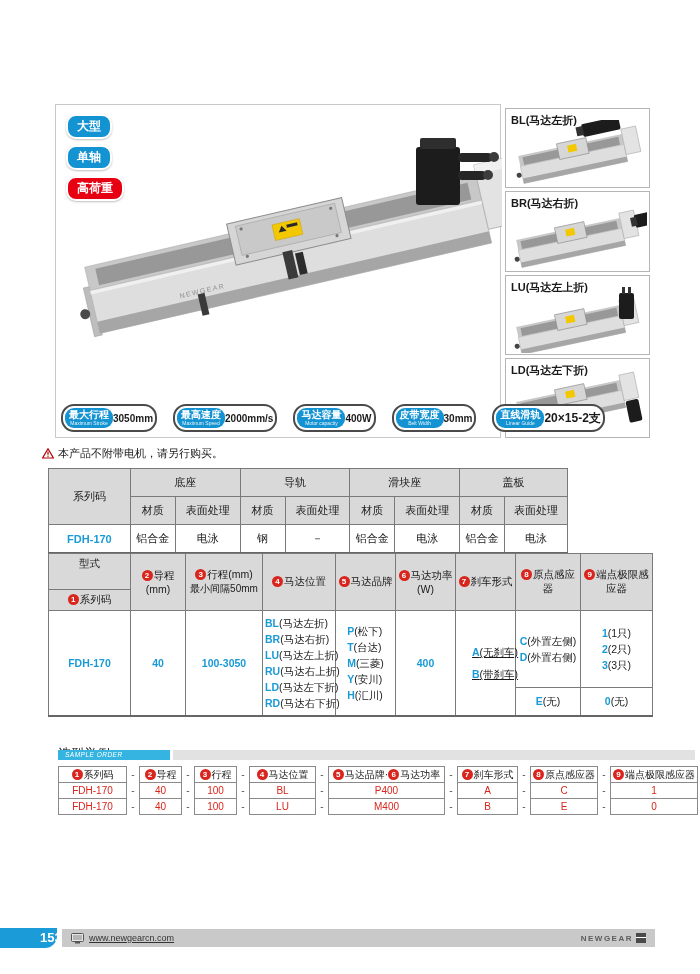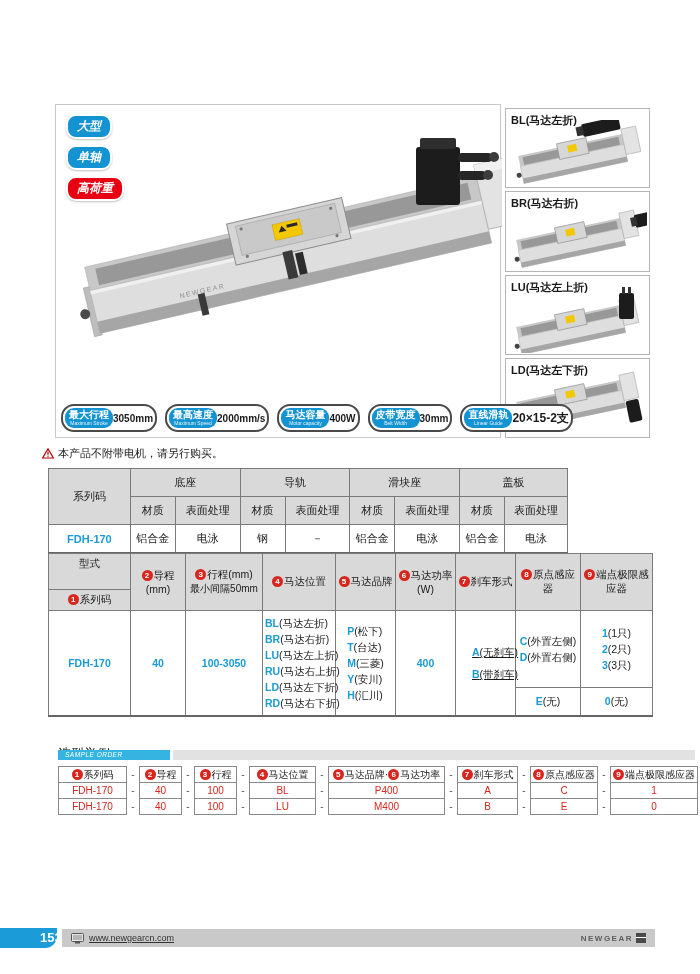--- a/index.html
+++ b/index.html
@@ -13,27 +13,27 @@
 
   
   .banner{left:30px; top:24px; width:665px; height:55px; background:var(--blue,#1493d3);}
   .banner-left{position:absolute; left:24px; top:0; width:292px; height:40px; background:var(--blue-light,#41aee0);
     border-radius:0 0 26px 0; color:#fff; font-weight:bold; font-size:21px; line-height:40px; text-align:center; letter-spacing:1px;}
   .banner-right{position:absolute; left:336px; top:9px; color:#fff; font-weight:bold; font-size:21px; letter-spacing:1px;}
   .banner-line{position:absolute; left:34px; right:12px; bottom:9px; height:3px; background:#fff;}
 
   
   .product-main{left:55px; top:104px; width:446px; height:334px; border:1px solid #c9c9c9; background:#fff;}
-  .tags{position:absolute; left:10px; top:9px; z-index:3;font-style:italic;}
+  .tags{position:absolute; left:10px; top:9px; z-index:3;}
   .tag{display:block; width:max-content; color:#fff; font-size:12px; font-weight:bold; padding:2px 9px;
     border-radius:10px; margin-bottom:6px; border:2px solid #fff; box-shadow:0 1px 2px rgba(0,0,0,.25);}
   .tag-blue{background:var(--blue,#1493d3);} .tag-red{background:var(--red,#e60012);}
   .main-svg{position:absolute; left:0; top:18px;}
 
-  .badges{position:absolute; left:5px; right:5px; bottom:5px; display:flex; gap:8px; z-index:3;}
+  .badges{position:absolute; left:5px; right:5px; bottom:5px; display:flex; gap:16px; z-index:3;}
   .badge{flex:1; border:2px solid #4a4a4a; border-radius:13px; background:#fff; display:flex; align-items:center; padding:2px; height:28px;}
   .badge-l{background:var(--blue,#1493d3); border-radius:9px; color:#fff; text-align:center; padding:2px 4px; line-height:1.05;}
   .badge-cn{font-size:10px; font-weight:bold; white-space:nowrap;}
   .badge-en{font-size:5px; white-space:nowrap; opacity:.9;}
   .badge-v{flex:1; text-align:center; font-size:10px; font-weight:bold; white-space:nowrap;}
   .badge:last-child .badge-v{font-size:12px;}
 
   
   .variants{left:505px; top:108px; width:145px; height:330px; display:flex; flex-direction:column; gap:3px;}
   .variant{flex:1; border:1px solid #b5b5b5; position:relative; background:#fff;}

